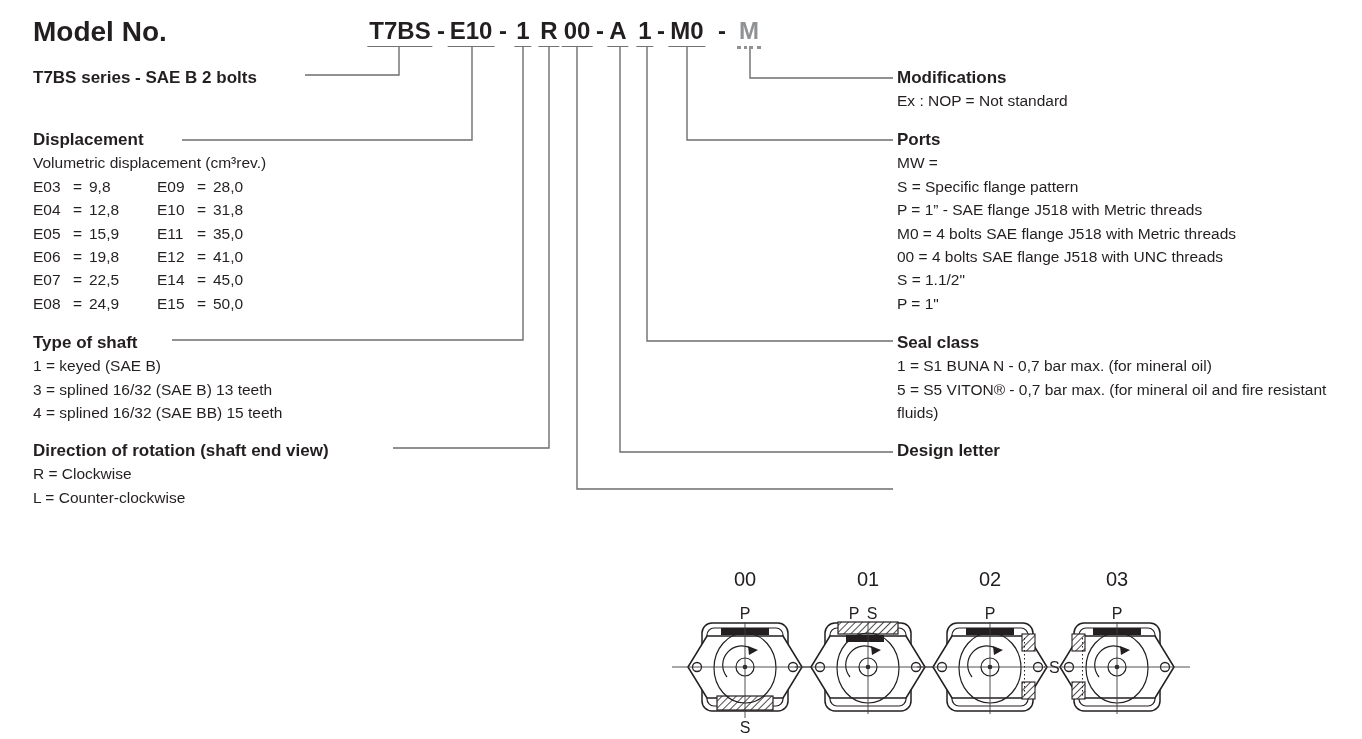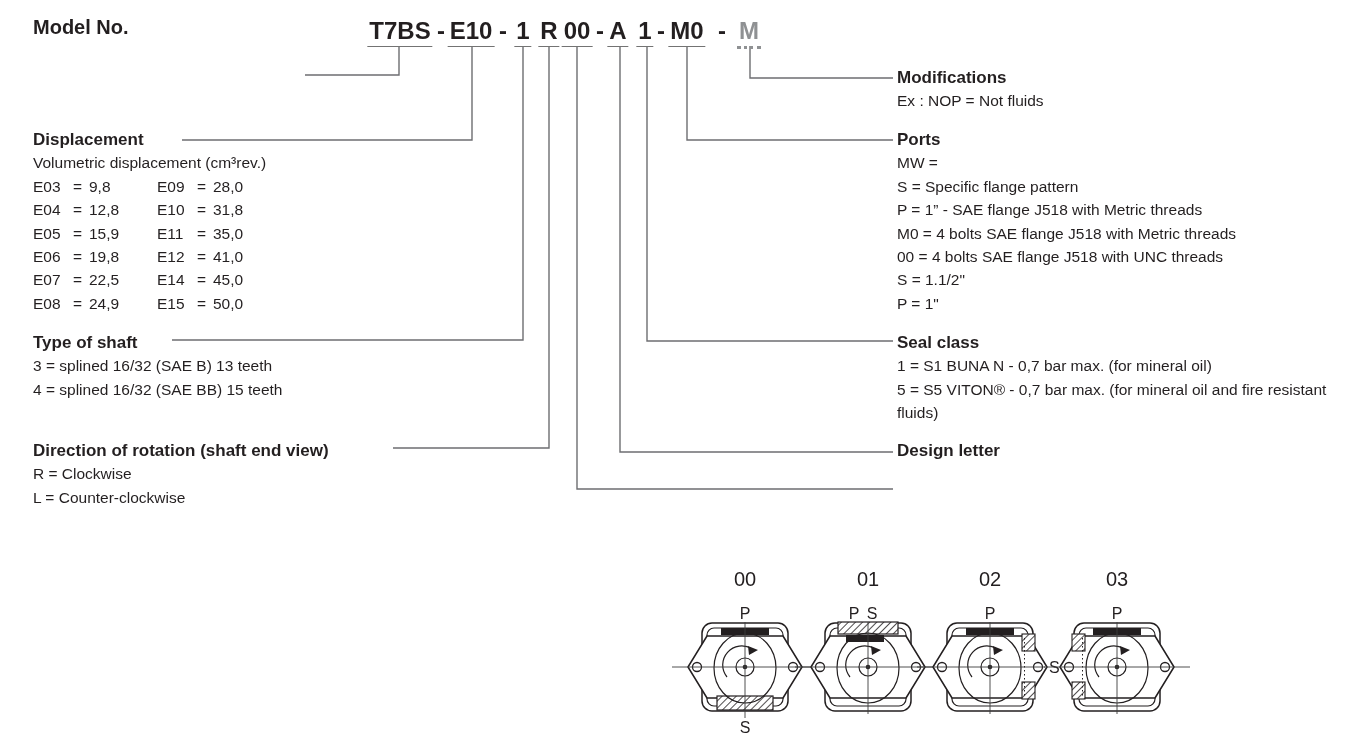--- a/index.html
+++ b/index.html
@@ -1,20 +1,20 @@
 <!DOCTYPE html>
 <html><head>
 <meta charset="utf-8">
 <style>
   html,body{margin:0;padding:0;background:#ffffff;}
   #page{position:relative;width:1362px;height:739px;background:#fff;overflow:hidden;
         font-family:"Liberation Sans","DejaVu Sans",sans-serif;color:#231f20;}
   .abs{position:absolute;}
   #connectors{position:absolute;left:0;top:0;pointer-events:none;}
-  .title{font-size:20px;font-weight:bold;}
+  .title{font-size:28px;font-weight:bold;}
   .codeseg{position:absolute;top:17px;transform:translateX(-50%);font-size:24px;font-weight:bold;
            border-bottom:1px solid #737373;padding:0 2px 1px 2px;white-space:nowrap;}
   .codesep{position:absolute;top:17px;transform:translateX(-50%);font-size:24px;font-weight:bold;}
   .codeseg.muted{color:#8f9193;border-bottom:3px dotted #8f9193;}
   .sec{position:absolute;line-height:23.4px;font-size:15.5px;}
   .sec .h{font-size:17px;font-weight:bold;}
   .disp-row span{display:inline-block;}
   .disp-row .c{width:40px;}
   .disp-row .e{width:16px;}
   .disp-row .v{width:36px;text-align:left;}
@@ -55,54 +55,56 @@
     <span class="codesep" style="left:600px">-</span>
     <span class="codeseg" style="left:618px">A</span>
     <span class="codeseg" style="left:645px">1</span>
     <span class="codesep" style="left:661px">-</span>
     <span class="codeseg" style="left:687px">M0</span>
     <span class="codesep" style="left:722px">-</span>
     <span class="codeseg muted" style="left:749px">M</span>
   </div>
 
   <div class="sec" style="left:33px;top:66px">
+    <div class="h">T7BS series - SAE B 2 bolts</div>
   </div>
 
   <div class="sec" style="left:33px;top:128px">
     <div class="h">Displacement</div>
     <div class="t">Volumetric displacement (cm³rev.)</div>
     <div id="disp-table">
         <div class="disp-row"><span class="c">E03</span><span class="e">=</span><span class="v">9,8</span><span class="gap"></span><span class="c">E09</span><span class="e">=</span><span class="v">28,0</span></div>
         <div class="disp-row"><span class="c">E04</span><span class="e">=</span><span class="v">12,8</span><span class="gap"></span><span class="c">E10</span><span class="e">=</span><span class="v">31,8</span></div>
         <div class="disp-row"><span class="c">E05</span><span class="e">=</span><span class="v">15,9</span><span class="gap"></span><span class="c">E11</span><span class="e">=</span><span class="v">35,0</span></div>
         <div class="disp-row"><span class="c">E06</span><span class="e">=</span><span class="v">19,8</span><span class="gap"></span><span class="c">E12</span><span class="e">=</span><span class="v">41,0</span></div>
         <div class="disp-row"><span class="c">E07</span><span class="e">=</span><span class="v">22,5</span><span class="gap"></span><span class="c">E14</span><span class="e">=</span><span class="v">45,0</span></div>
         <div class="disp-row"><span class="c">E08</span><span class="e">=</span><span class="v">24,9</span><span class="gap"></span><span class="c">E15</span><span class="e">=</span><span class="v">50,0</span></div>
       </div>
   </div>
 
   <div class="sec" style="left:33px;top:331px">
     <div class="h">Type of shaft</div>
     <div>
+        <div class="t">1 = keyed (SAE B)</div>
         <div class="t">3 = splined 16/32 (SAE B) 13 teeth</div>
         <div class="t">4 = splined 16/32 (SAE BB) 15 teeth</div>
       </div>
   </div>
 
   <div class="sec" style="left:33px;top:439px">
     <div class="h">Direction of rotation (shaft end view)</div>
     <div>
         <div class="t">R = Clockwise</div>
         <div class="t">L = Counter-clockwise</div>
       </div>
   </div>
 
   <div class="sec" style="left:897px;top:66px">
     <div class="h">Modifications</div>
-    <div class="t">Ex : NOP = Not fluids</div>
+    <div class="t">Ex : NOP = Not standard</div>
   </div>
 
   <div class="sec" style="left:897px;top:128px">
     <div class="h">Ports</div>
     <div>
         <div class="t">MW =</div>
         <div class="t">S = Specific flange pattern</div>
         <div class="t">P = 1” - SAE flange J518 with Metric threads</div>
         <div class="t">M0 = 4 bolts SAE flange J518 with Metric threads</div>
         <div class="t">00 = 4 bolts SAE flange J518 with UNC threads</div>

